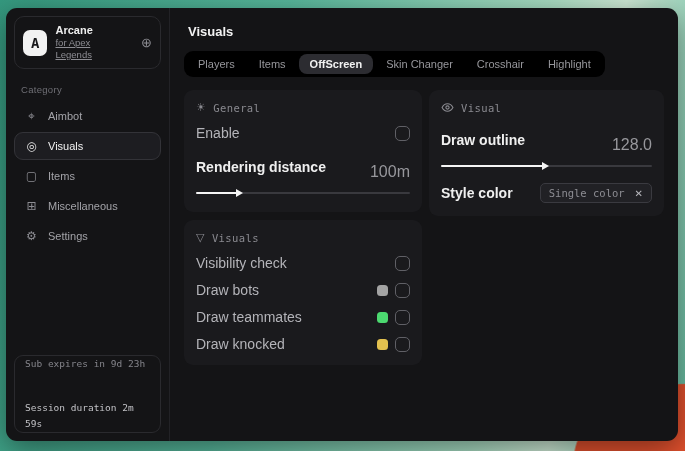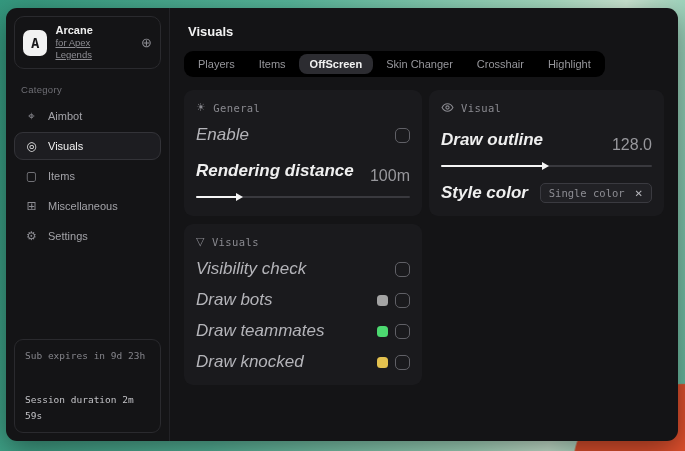--- a/index.html
+++ b/index.html
@@ -38,21 +38,21 @@
     height:28px; display:flex; align-items:center; gap:10px; padding:0 10px;
     border:1px solid transparent; border-radius:9px;
     color:#a3a3a8; font-size:11px;
   }
   .nav-item .nav-icon{ font-size:12px; width:13px; text-align:center; color:#8d8d93;
     font-family:"DejaVu Sans", sans-serif; }
   .nav-item.active{ background:#1d1d21; border-color:#333338; color:#f0f0f0; }
   .nav-item.active .nav-icon{ color:#e8e8e8; }
   .side-spacer{ flex:1; }
   .status-box{
-    border:1px solid #2a2a2e; border-radius:9px; padding:8px 10px;
+    border:1px solid #2a2a2e; border-radius:9px; padding:0 10px;
     font-family:"DejaVu Sans Mono", monospace; font-size:9.5px; line-height:16px;
   }
   .status-line1{ color:#85858b; }
   .status-line2{ color:#c2c2c6;margin-top:28px; }
   
   .main{ flex:1; padding:13px 14px; }
   .page-title{ color:#f2f2f2; font-size:13px; font-weight:bold; margin:3px 0 12px 4px; }
   .tabbar{
     display:inline-flex; align-items:center; gap:2px;
     background:#000000; border-radius:9px; padding:3px;
@@ -62,21 +62,21 @@
   .columns{ display:flex; gap:7px; margin-top:13px; align-items:flex-start; }
   .col-left{ width:238px; display:flex; flex-direction:column; gap:8px; }
   .col-right{ width:235px; }
   .panel{ background:#1a1a1d; border-radius:9px; padding:11px 12px 13px; }
   .panel-head{
     display:flex; align-items:center; gap:7px;
     font-family:"DejaVu Sans Mono", monospace; font-size:10.5px; color:#8a8a90; letter-spacing:.4px;
   }
   .panel-head .p-icon{ font-size:11px; font-family:"DejaVu Sans", sans-serif; }
   .row{ display:flex; align-items:center; justify-content:space-between; margin-top:11px; min-height:16px; }
-  .lbl{ color:#b4b4b9; font-size:17px;font-style:italic; }
+  .lbl{ color:#b4b4b9; font-size:14px; }
   .lbl.strong{ color:#efefef; font-weight:bold; }
   .val{ color:#97979c; font-size:16px;margin-top:11px; }
   .right-group{ display:flex; align-items:center; gap:7px; }
   .checkbox{
     width:15px; height:15px; border:1.5px solid #606066; border-radius:5px;
     background:transparent; flex:none; cursor:pointer;
   }
   .swatch{ width:11px; height:11px; border-radius:3.5px; flex:none; cursor:pointer; }
   .slider{ position:relative; height:12px; margin-top:6px; cursor:pointer; }
   .slider .track{ position:absolute; left:0; right:0; top:5px; height:2px; background:#39393e; border-radius:1px; }

